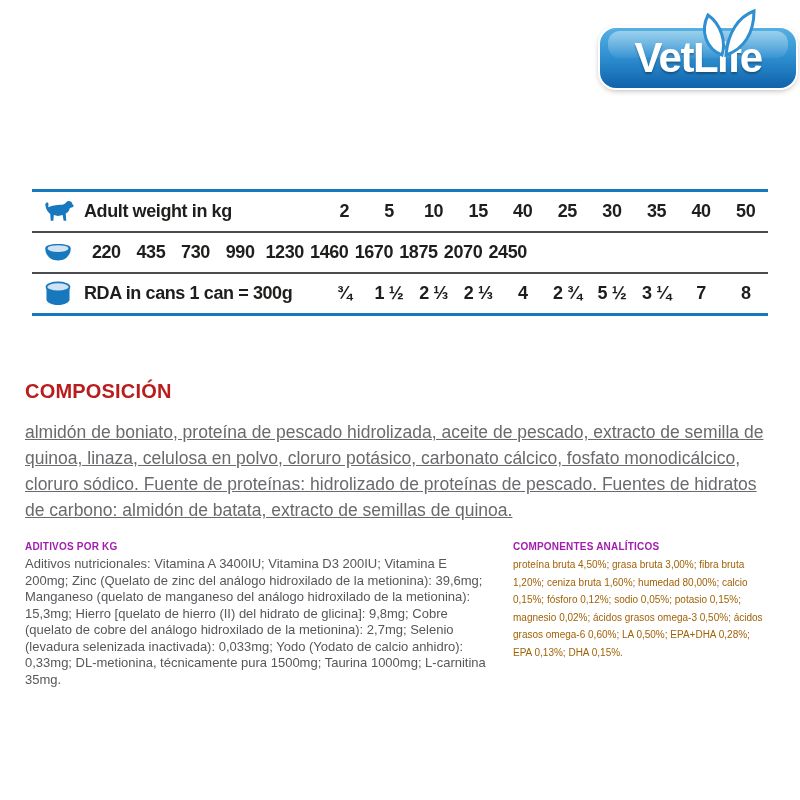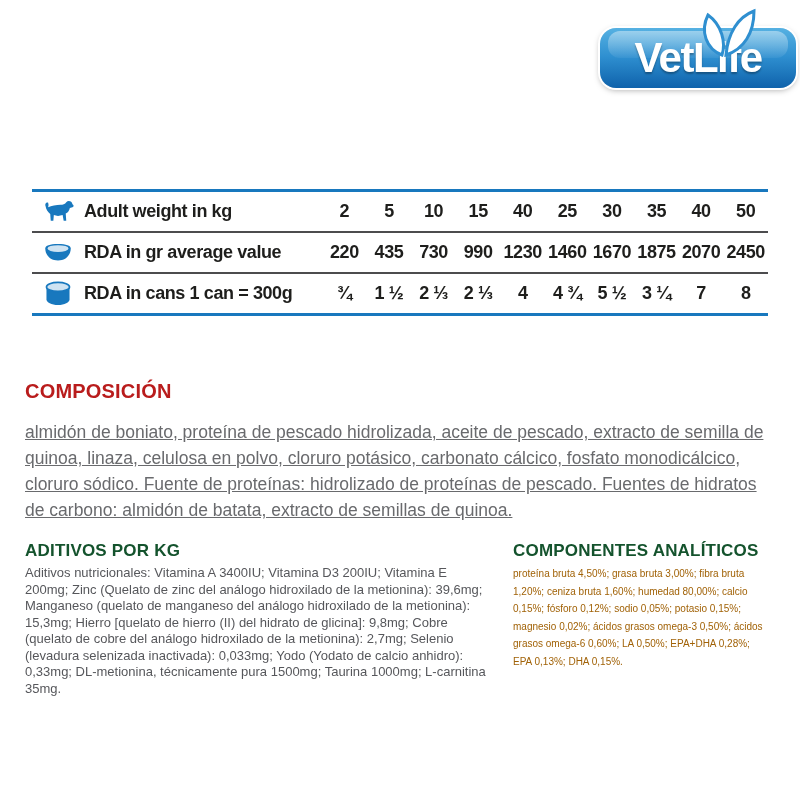--- a/index.html
+++ b/index.html
@@ -44,21 +44,21 @@
   .t-icon{width:52px;display:flex;justify-content:center;align-items:center;}
   .t-label{flex:1;font-size:18px;font-weight:bold;letter-spacing:-0.4px;}
   .t-val{width:44.6px;text-align:center;font-size:18px;font-weight:bold;letter-spacing:-0.4px;}
 
   
   .sec-title-lg{
     color:#b91c1c;font-size:20px;font-weight:bold;letter-spacing:0.2px;
     margin:0 0 16px 0;
   }
   .sec-title-sm{
-    color:#14532d;font-size:17px;font-weight:bold;letter-spacing:0.2px;
+    color:#a21caf;font-size:10px;font-weight:bold;letter-spacing:0.2px;
     margin:0 0 4px 0;
   }
   .composition{position:absolute;left:25px;top:380px;width:750px;}
   .composition p{
     margin:0;color:#696a6d;font-size:17.5px;line-height:26px;font-weight:400;text-decoration:underline;
   }
   .cols{position:absolute;left:25px;top:541px;width:745px;display:flex;}
   .col-left{width:468px;margin-right:20px;}
   .col-left p{margin:0;color:#56575b;font-size:13px;line-height:16.5px;}
   .col-right{width:257px;}
@@ -96,21 +96,20 @@
       <span class="t-val">40</span>
       <span class="t-val">50</span>
     </div>
     <div class="t-row">
       <span class="t-icon">
         <svg viewBox="0 0 40 26" width="30" height="20">
           <path fill="#1878be" d="M3,7 C3,15 9,23 20,23 C31,23 37,15 37,7 C37,3 31,1 20,1 C9,1 3,3 3,7 Z"></path>
           <ellipse cx="20" cy="7" rx="14" ry="4.5" fill="#cfe3f2"></ellipse>
         </svg>
       </span>
-      <span class="t-label">RDA in gr average value</span>
       <span class="t-val">220</span>
       <span class="t-val">435</span>
       <span class="t-val">730</span>
       <span class="t-val">990</span>
       <span class="t-val">1230</span>
       <span class="t-val">1460</span>
       <span class="t-val">1670</span>
       <span class="t-val">1875</span>
       <span class="t-val">2070</span>
       <span class="t-val">2450</span>
@@ -121,21 +120,21 @@
           <path fill="#1878be" d="M3,7 L3,22 C3,26 9,29 17,29 C25,29 31,26 31,22 L31,7 Z"></path>
           <ellipse cx="17" cy="7" rx="14" ry="5.5" fill="#cfe3f2" stroke="#1878be" stroke-width="2"></ellipse>
         </svg>
       </span>
       <span class="t-label">RDA in cans 1 can = 300g</span>
       <span class="t-val">¾</span>
       <span class="t-val">1 ½</span>
       <span class="t-val">2 ⅓</span>
       <span class="t-val">2 ⅓</span>
       <span class="t-val">4</span>
-      <span class="t-val">4 ¾</span>
+      <span class="t-val">2 ¾</span>
       <span class="t-val">5 ½</span>
       <span class="t-val">3 ¼</span>
       <span class="t-val">7</span>
       <span class="t-val">8</span>
     </div>
   </div>
 
 <div class="composition">
   <h2 class="sec-title-lg">COMPOSICIÓN</h2>
   <p>almidón de boniato, proteína de pescado hidrolizada, aceite de pescado, extracto de semilla de quinoa, linaza, celulosa en polvo, cloruro potásico, carbonato cálcico, fosfato monodicálcico, cloruro sódico. Fuente de proteínas: hidrolizado de proteínas de pescado. Fuentes de hidratos de carbono: almidón de batata, extracto de semillas de quinoa.</p>

